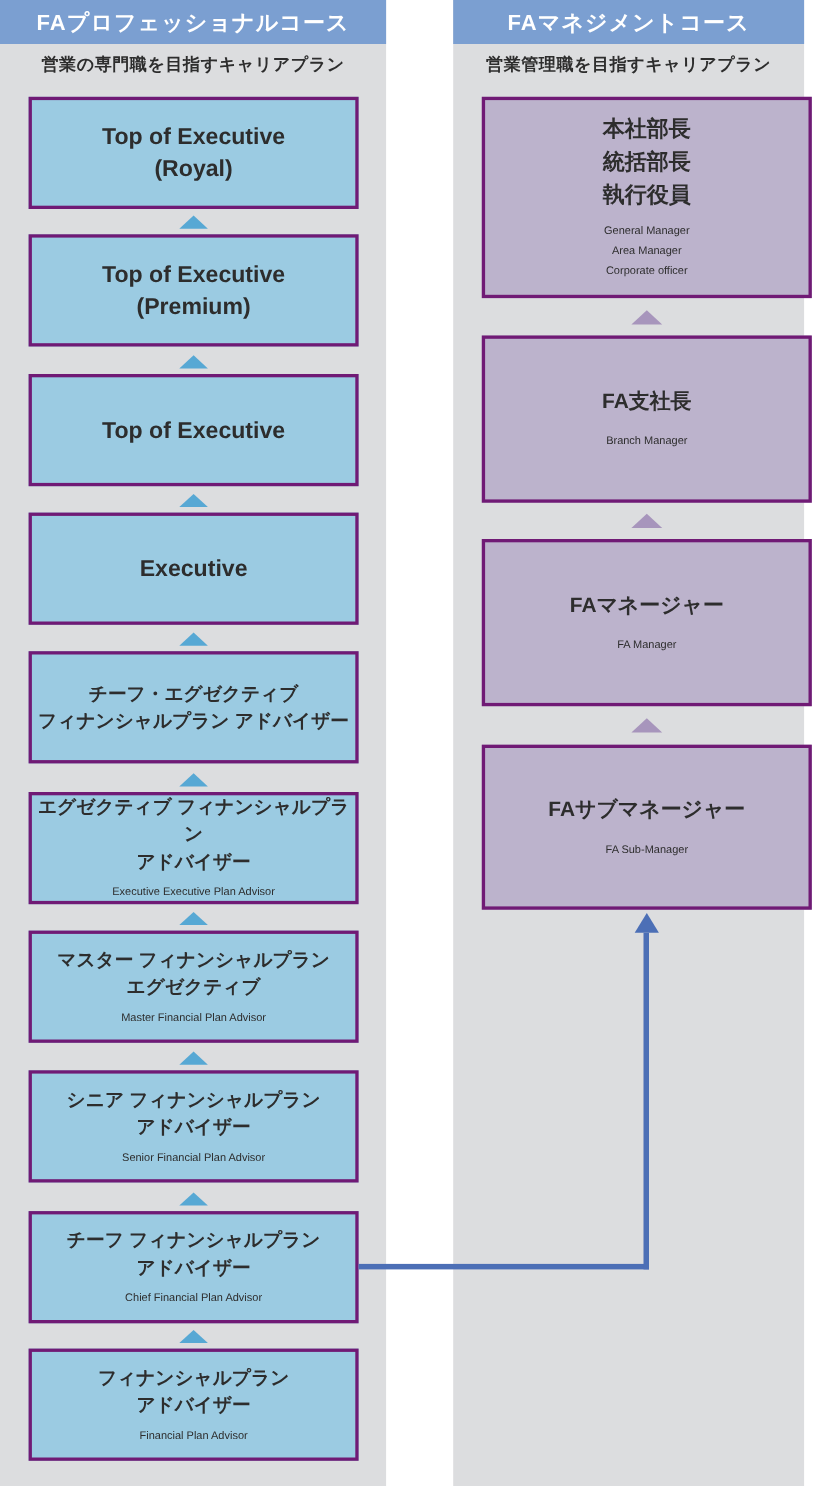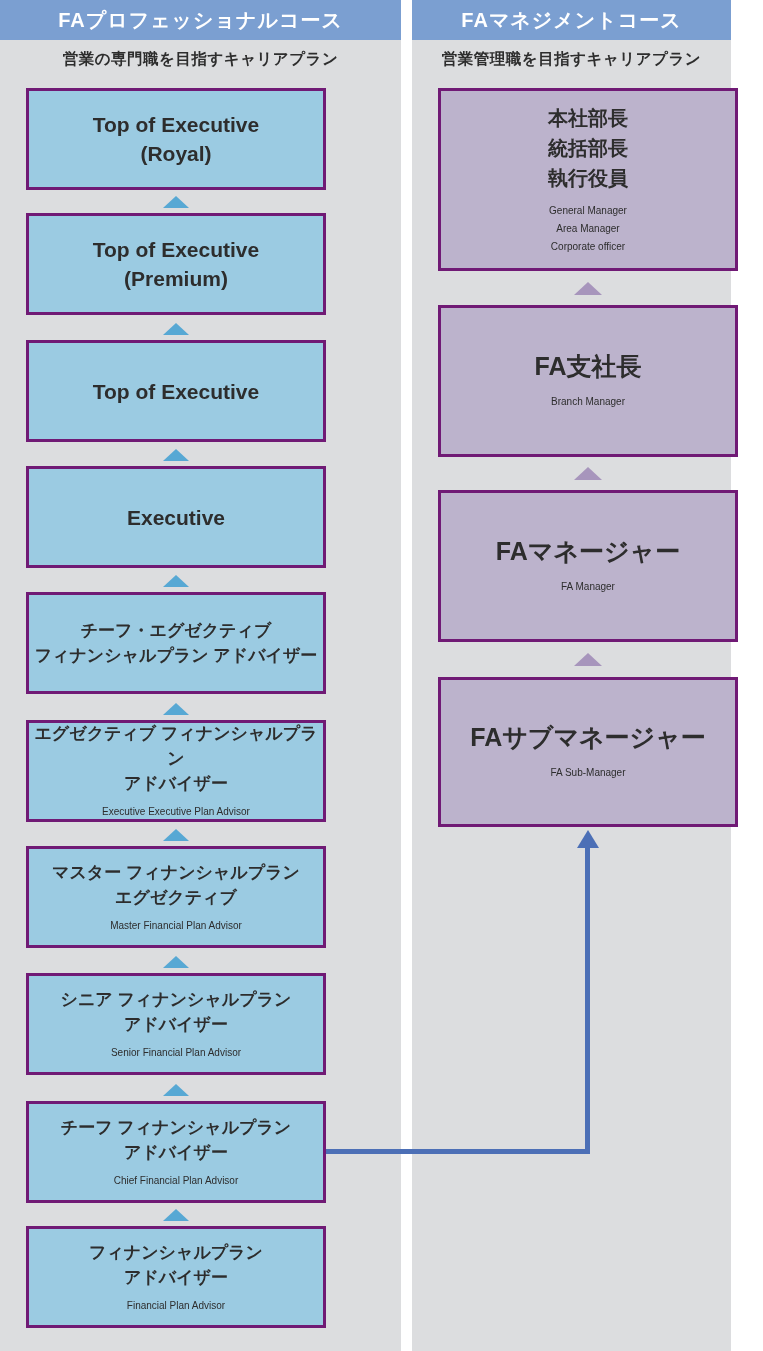--- a/index.html
+++ b/index.html
@@ -1,21 +1,21 @@
 <!DOCTYPE html>
 <html style="--header_bar: #7b9fd1; --header_text: #ffffff; --column_bg: #dcdddf; --pro_box: #9bcbe2; --pro_arrow: #57a8d4; --mgmt_box: #bcb3cc; --mgmt_arrow: #a795bc; --connector: #4c6fb6; --text_dark: #2d2d2d;"><head>
 <meta charset="utf-8">
 <style>
   html,body{margin:0;padding:0;background:#ffffff;}
   .canvas{
     position:relative;width:763px;height:1351px;background:#ffffff;
     font-family:"Liberation Sans","DejaVu Sans",sans-serif;overflow:hidden;
   }
   .col{position:absolute;top:0;height:1351px;background:var(--column_bg,#dcdddf);}
-  .col-pro{left:0;width:401px;}
+  .col-pro{left:0;width:351px;}
   .col-mgmt{left:412px;width:319px;}
   .col-header{
     position:absolute;top:0;left:0;right:0;height:40px;
     background:var(--header_bar,#7b9fd1);color:var(--header_text,#ffffff);
     font-weight:bold;font-size:20px;letter-spacing:1px;
     display:flex;align-items:center;justify-content:center;
   }
   .col-subtitle{
     position:absolute;top:49px;left:0;right:0;text-align:center;
     font-weight:bold;font-size:15.5px;color:var(--text_dark,#2d2d2d);
@@ -34,21 +34,21 @@
     color:var(--text_dark,#2d2d2d);white-space:pre-line;
   }
   .title-jp{
     font-size:17px;font-weight:bold;line-height:25px;
     color:var(--text_dark,#2d2d2d);white-space:pre-line;
   }
   .sub-en{
     font-size:10px;font-weight:normal;line-height:18px;margin-top:7px;
     color:var(--text_dark,#2d2d2d);white-space:pre-line;
   }
-  .col-mgmt .title-jp{font-size:25px;line-height:30px;}
+  .col-mgmt .title-jp{font-size:19px;line-height:30px;}
   .col-mgmt .sub-en{margin-top:12px;}
   .col-mgmt .box-1 .title-jp{font-size:20px;line-height:30px;}
   .col-mgmt .box-1 .sub-en{margin-top:9px;}
   .up-tri{
     position:absolute;width:0;height:0;left:163px;
     border-left:13px solid transparent;border-right:13px solid transparent;
   }
   .col-pro .up-tri{border-bottom:12px solid var(--pro_arrow,#57a8d4);}
   .col-mgmt .up-tri{
     left:162px;border-left-width:14px;border-right-width:14px;

